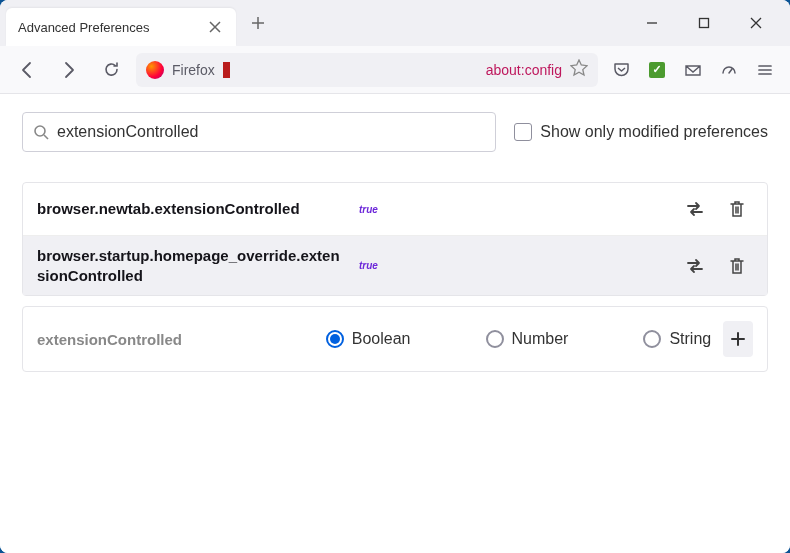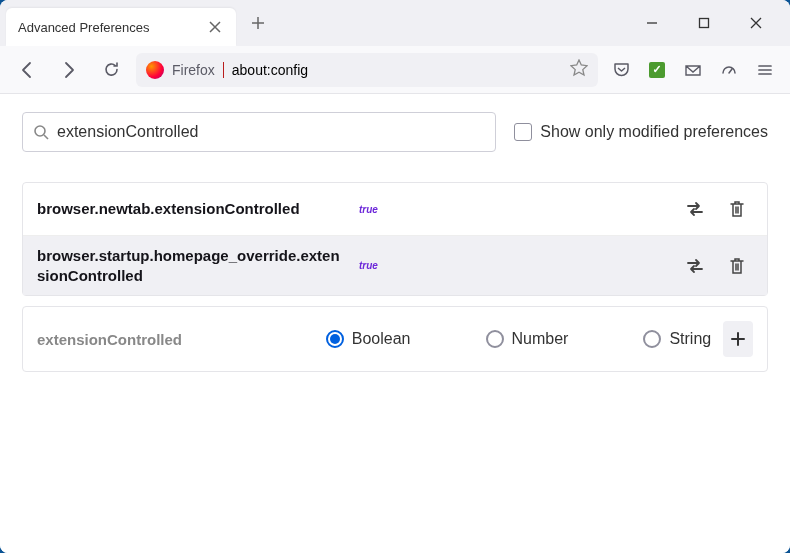--- a/index.html
+++ b/index.html
@@ -14,22 +14,22 @@
     .newtab-btn { width: 32px; height: 32px; display: flex; align-items: center; justify-content: center; margin-left: 6px; cursor: pointer; color: #666; font-size: 20px; }
     .titlebar-spacer { flex: 1; }
     .window-controls { display: flex; gap: 8px; padding-right: 12px; }
     .win-btn { width: 44px; height: 32px; display: flex; align-items: center; justify-content: center; cursor: pointer; color: #333; }
     
     
     .toolbar { display: flex; align-items: center; height: 48px; background: #f9f9fb; padding: 0 10px; gap: 8px; border-bottom: 1px solid #e5e5e9; }
     .nav-btn { width: 34px; height: 34px; display: flex; align-items: center; justify-content: center; cursor: pointer; border-radius: 4px; color: #5b5b66; }
     .urlbar { display: flex; align-items: center; flex: 1; height: 34px; background: #f0f0f4; border-radius: 6px; padding: 0 10px; gap: 8px; }
     .urlbar .ff-logo { width: 18px; height: 18px; border-radius: 50%; background: radial-gradient(circle at 30% 30%, #ff9500, #ff0039 60%, #a3007c); flex-shrink: 0; }
-    .urlbar .identity { font-size: 14px; color: #5b5b66; padding-right: 8px; border-right: 1px solid #b91c1c; }
-    .urlbar input { flex: 1; border: none; background: transparent; outline: none; font-size: 14px; color: #000000; }
+    .urlbar .identity { font-size: 14px; color: #5b5b66; padding-right: 8px; border-right: 7px solid #b91c1c; }
+    .urlbar input { flex: 1; border: none; background: transparent; outline: none; font-size: 14px; color: #be185d; text-align: right; }
     .urlbar .star { color: #888; cursor: pointer; }
     .toolbar-icons { display: flex; gap: 6px; align-items: center; }
     .t-icon { width: 30px; height: 30px; display: flex; align-items: center; justify-content: center; cursor: pointer; color: #5b5b66; position: relative; }
     .ev-icon { width: 16px; height: 16px; background: #4c9b2f; display: flex; align-items: center; justify-content: center; color: #fff; font-size: 11px; font-weight: bold; border-radius: 2px;}
     
     
     .content { flex: 1; background: #fff; padding: 18px 22px; overflow: auto; position: relative; }
     .search-row { display: flex; gap: 18px; align-items: center; margin-bottom: 16px; }
     .search-box { display: flex; align-items: center; flex: 1; height: 40px; border: 1px solid #cfcfd8; border-radius: 4px; padding: 0 10px; gap: 8px; }
     .search-box svg { color: #888; flex-shrink: 0; }

